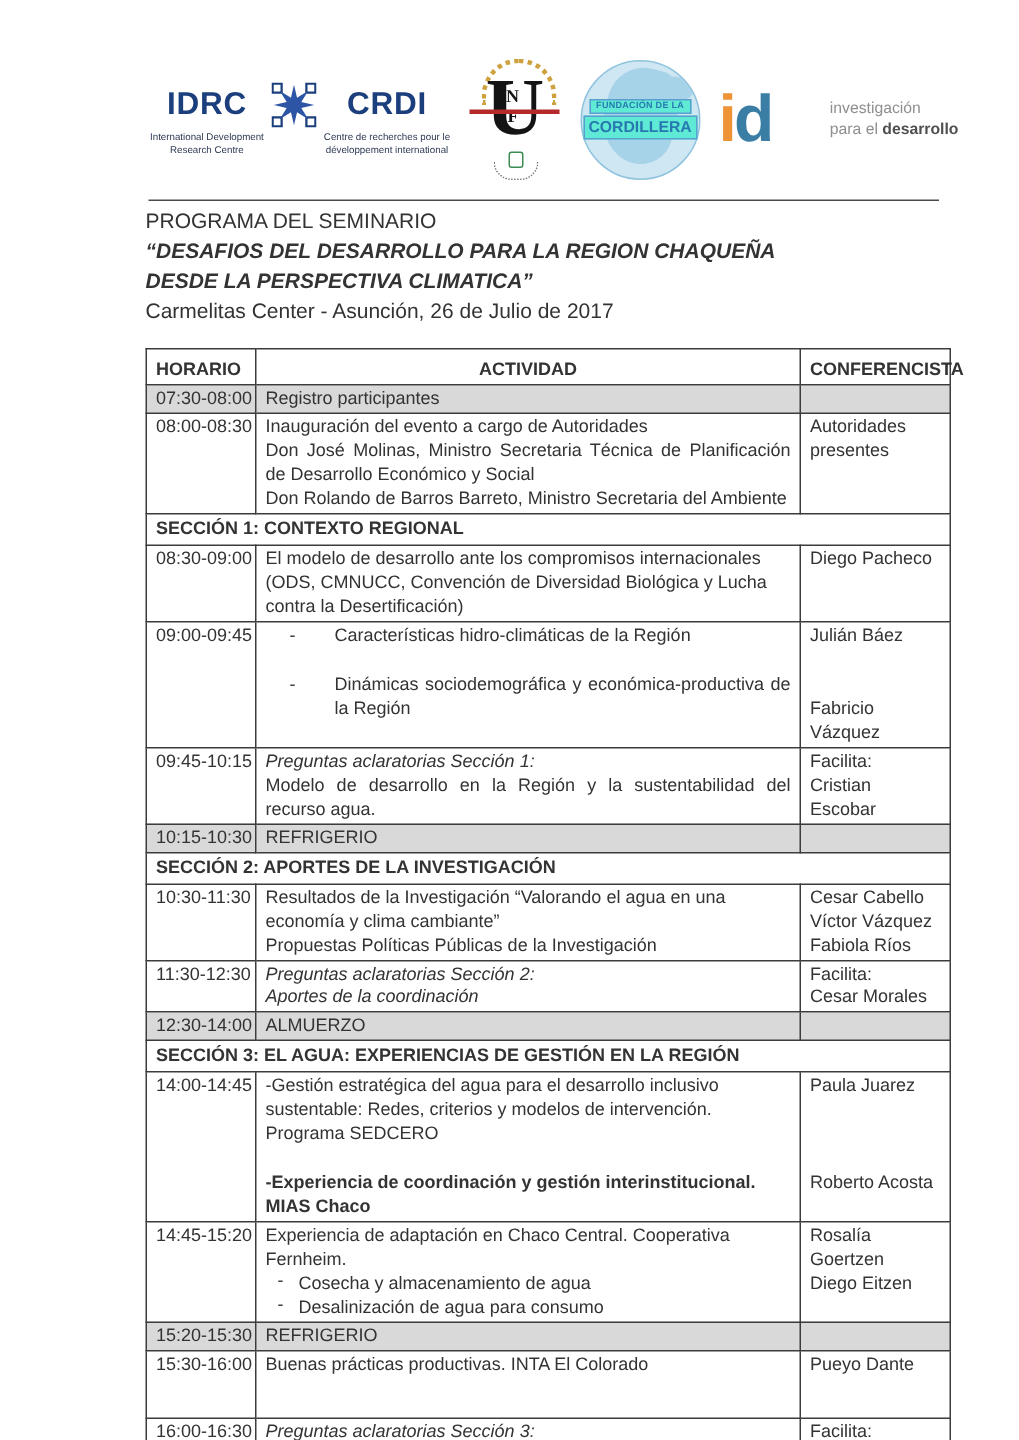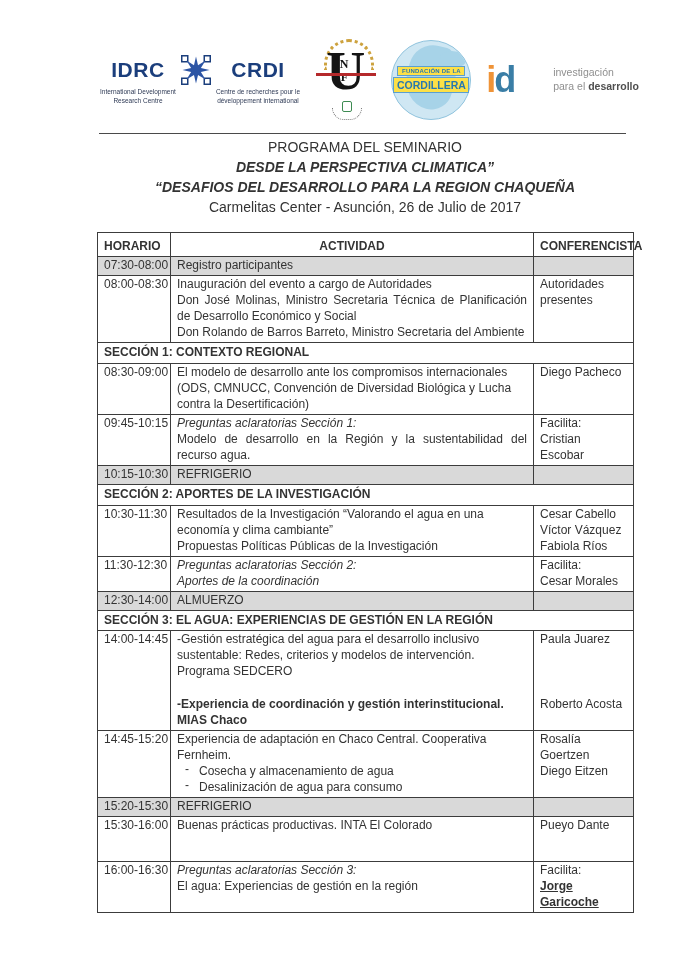--- a/index.html
+++ b/index.html
@@ -32,36 +32,36 @@
   .unf-arc-b{position:absolute;bottom:2px;left:17px;width:28px;height:11px;
              border:1.5px dotted #777;border-top:none;border-radius:0 0 28px 28px;}
 
   
   .logo-cord{position:relative;width:80px;height:80px;}
   .cord-globe{position:absolute;inset:0;border-radius:50%;background:#cfe7f3;
               border:1px solid #8fc3dd;overflow:hidden;}
   .cord-land{position:absolute;width:48px;height:64px;background:#a7d3e8;
              border-radius:62% 40% 55% 70%/48% 62% 40% 60%;left:15px;top:4px;transform:rotate(14deg);}
   .cord-land2{position:absolute;width:26px;height:16px;background:#a7d3e8;border-radius:50% 60% 40% 60%;right:4px;top:10px;}
-  .cord-label1,.cord-label2{position:absolute;background:#fde047;border:1px solid #5b9fd0;
+  .cord-label1,.cord-label2{position:absolute;background:#5eead4;border:1px solid #5b9fd0;
              color:#2878b0;font-weight:bold;text-align:center;left:50%;transform:translateX(-50%);}
   .cord-label1{top:26px;font-size:6px;padding:1px 2px;width:62px;letter-spacing:0.2px;}
   .cord-label2{top:37px;font-size:10.5px;padding:1px 2px;width:70px;}
 
   
   .logo-id{display:flex;align-items:center;gap:7px;}
-  .id-mark{font-size:36px;font-weight:bold;line-height:0.85;letter-spacing:-2px;}
+  .id-mark{font-size:44px;font-weight:bold;line-height:0.85;letter-spacing:-2px;}
   .id-i{color:#ef9337;}
   .id-d{color:#3a7ea6;}
   .id-tag{font-size:10.5px;color:#8f8f8f;line-height:1.3;margin-left:32px;}
   .id-tag .tagbold{font-weight:bold;color:#4f4f4f;}
 
   
   .rule{border:none;border-top:1.5px solid #4a4a4a;width:527px;margin:9px 0 0 99px;}
-  .title-block{width:536px;margin:4px 0 0 97px;text-align:center;font-size:14px;line-height:1.42;}
+  .title-block{width:536px;margin:4px 0 0 97px;font-size:14px;line-height:1.42;}
   .t-bold-italic{font-weight:bold;font-style:italic;}
 
   
   table.program{border-collapse:collapse;width:536px;margin:14px 0 0 97px;
                 font-size:12px;line-height:1.33;table-layout:fixed;}
   table.program,table.program th,table.program td{border:1px solid #3c3c3c;}
   table.program{border-width:1.5px;}
   th,td{padding:1px 6px;vertical-align:top;color:#333;}
   th{font-weight:bold;text-align:left;padding-top:6px;padding-bottom:2px;}
   th.c-act{text-align:center;}
@@ -134,22 +134,22 @@
         <span>investigación</span><br>
         <span>para el </span><span class="tagbold">desarrollo</span>
       </div>
     </div>
   </div>
 
   <hr class="rule">
 
   <div class="title-block">
     <div>PROGRAMA DEL SEMINARIO</div>
+    <div class="t-bold-italic">“DESAFIOS DEL DESARROLLO PARA LA REGION CHAQUEÑA</div>
     <div class="t-bold-italic">DESDE LA PERSPECTIVA CLIMATICA”</div>
-    <div class="t-bold-italic">“DESAFIOS DEL DESARROLLO PARA LA REGION CHAQUEÑA</div>
     <div>Carmelitas Center - Asunción, 26 de Julio de 2017</div>
   </div>
 
   <table class="program">
     <colgroup>
       <col class="c-time">
         <col class="c-act">
         <col class="c-spk">
     </colgroup>
     <thead>
@@ -185,20 +185,31 @@
         <tr>
           <td class="time-cell">08:30-09:00</td>
           <td class="act-cell">
             <div class="act-line">El modelo de desarrollo ante los compromisos internacionales (ODS, CMNUCC, Convención de Diversidad Biológica y Lucha contra la Desertificación)</div>
           </td>
           <td class="spk-cell">
             <div class="spk-line">Diego Pacheco</div>
           </td>
         </tr>
         <tr>
+          <td class="time-cell">09:00-09:45</td>
+          <td class="act-cell">
+            <div class="act-line bullet">Características hidro-climáticas de la Región</div>
+            <div class="act-line justify bullet" style="margin-top: 17px;">Dinámicas sociodemográfica y económica-productiva de la Región</div>
+          </td>
+          <td class="spk-cell">
+            <div class="spk-line">Julián Báez</div>
+            <div class="spk-line" style="margin-top: 33px;">Fabricio Vázquez</div>
+          </td>
+        </tr>
+        <tr>
           <td class="time-cell">09:45-10:15</td>
           <td class="act-cell">
             <div class="act-line italic">Preguntas aclaratorias Sección 1:</div>
             <div class="act-line justify">Modelo de desarrollo en la Región y la sustentabilidad del recurso agua.</div>
           </td>
           <td class="spk-cell">
             <div class="spk-line">Facilita:</div>
             <div class="spk-line">Cristian Escobar</div>
           </td>
         </tr>

